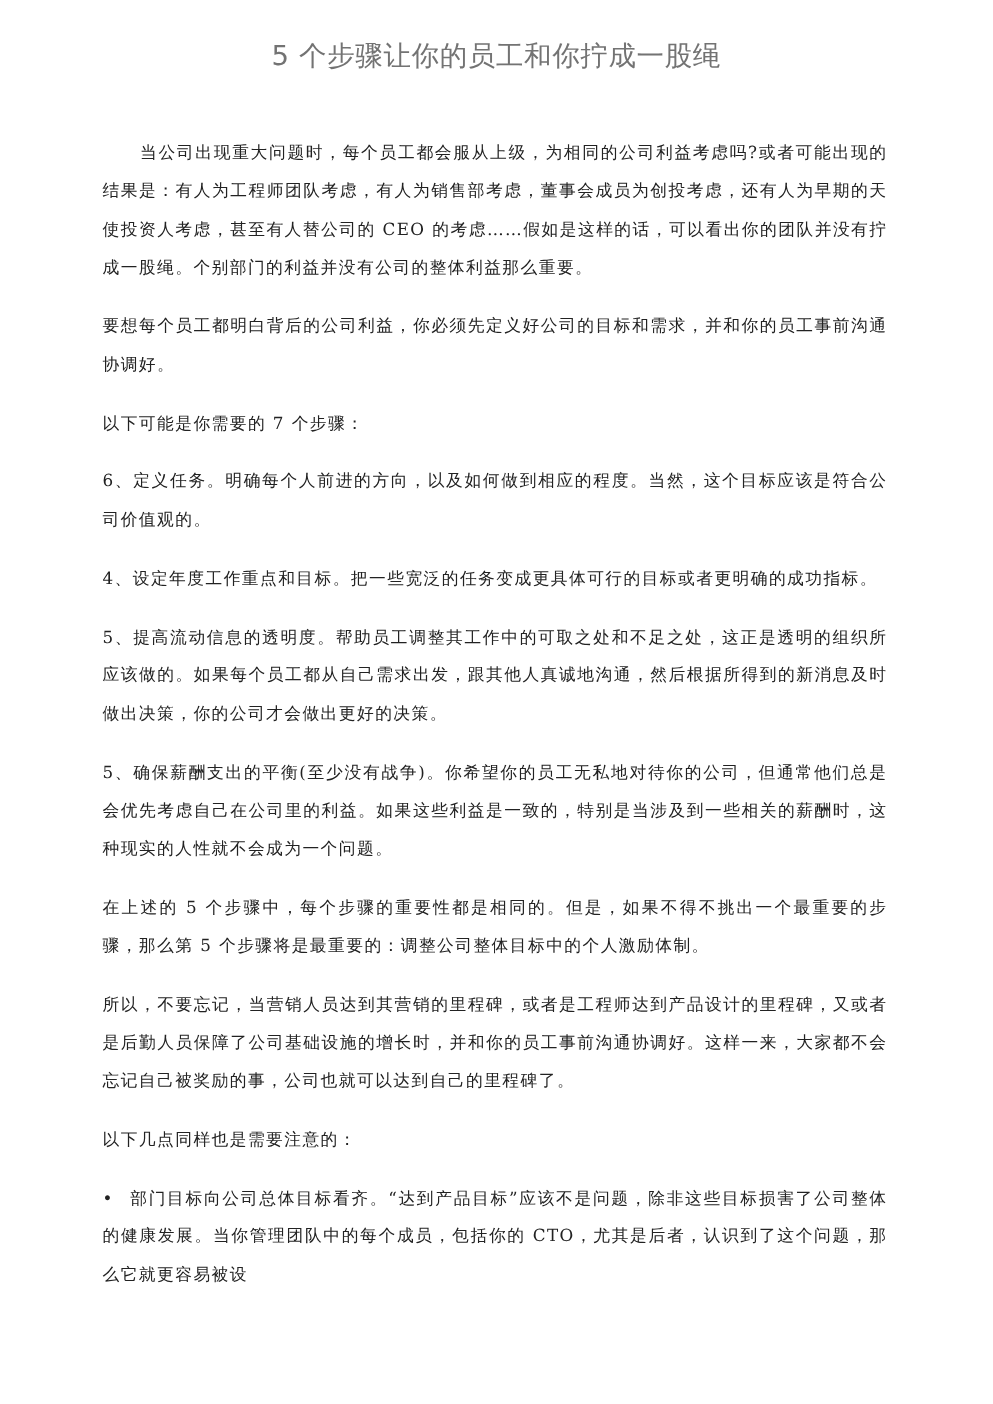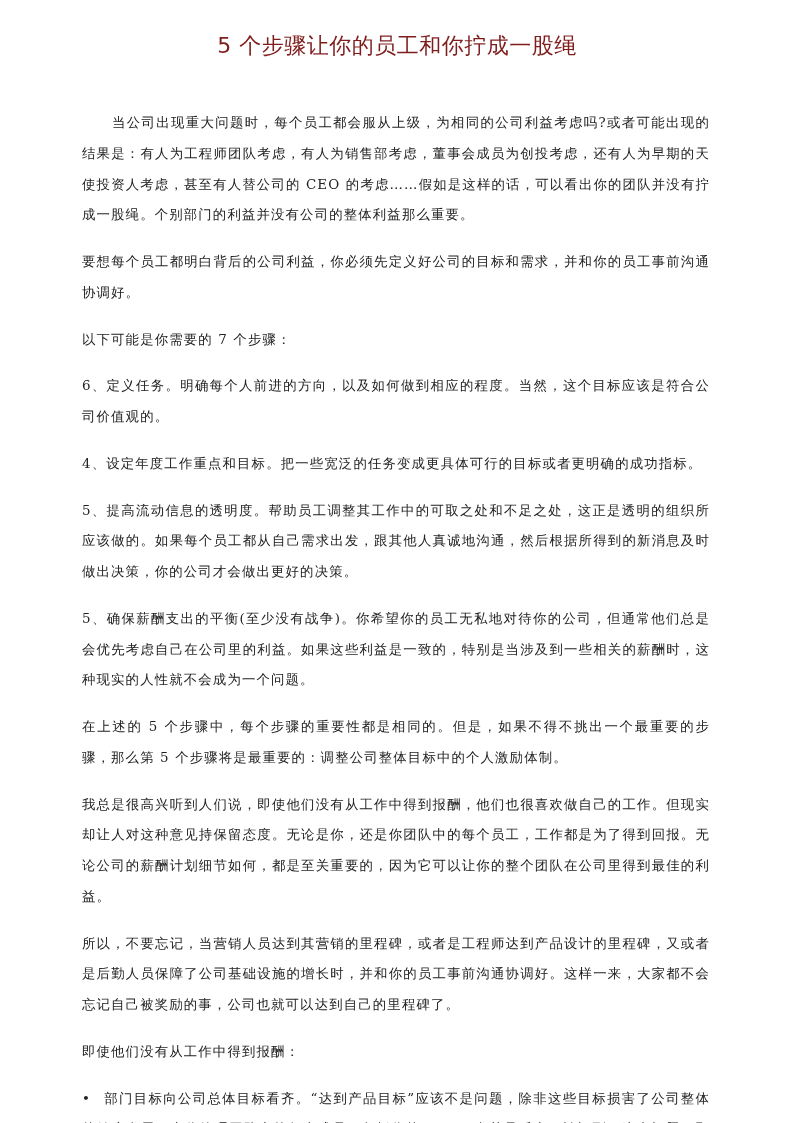--- a/index.html
+++ b/index.html
@@ -1,20 +1,20 @@
 <!DOCTYPE html>
 <html><head>
   <meta charset="utf-8">
   <style>
     html, body { margin: 0; padding: 0; background: #ffffff; }
     body { width: 794px; height: 1123px; overflow: hidden; position: relative; }
     .page { position: absolute; left: 0; top: 0; width: 794px; height: 1123px; background: #fff; }
     .title {
       position: absolute; left: 0; top: 30px; width: 794px; text-align: center;
-      font-family: "DejaVu Sans", sans-serif; font-size: 22px; color: #7f1d1d;
+      font-family: "DejaVu Sans", sans-serif; font-size: 22px; color: #737373;
       letter-spacing: 0.5px; line-height: 32px;
     }
     .body {
       position: absolute; left: 66px; top: 92px; width: 660px;
       font-family: "DejaVu Serif", serif; font-size: 13.4px; color: #222;
       line-height: 30.75px; letter-spacing: 1.15px;
     }
     .body p { margin: 16px; padding: 0; text-align: justify; text-align-last: left; }
     .body p.indent { text-indent: 30px; }
     .bullet-item { display: block; }
@@ -28,18 +28,17 @@
 
   <div class="body">
     <p class="indent">当公司出现重大问题时，每个员工都会服从上级，为相同的公司利益考虑吗?或者可能出现的结果是：有人为工程师团队考虑，有人为销售部考虑，董事会成员为创投考虑，还有人为早期的天使投资人考虑，甚至有人替公司的 CEO 的考虑……假如是这样的话，可以看出你的团队并没有拧成一股绳。个别部门的利益并没有公司的整体利益那么重要。</p>
     <p>要想每个员工都明白背后的公司利益，你必须先定义好公司的目标和需求，并和你的员工事前沟通协调好。</p>
     <p>以下可能是你需要的 7 个步骤：</p>
     <p>6、定义任务。明确每个人前进的方向，以及如何做到相应的程度。当然，这个目标应该是符合公司价值观的。</p>
     <p>4、设定年度工作重点和目标。把一些宽泛的任务变成更具体可行的目标或者更明确的成功指标。</p>
     <p>5、提高流动信息的透明度。帮助员工调整其工作中的可取之处和不足之处，这正是透明的组织所应该做的。如果每个员工都从自己需求出发，跟其他人真诚地沟通，然后根据所得到的新消息及时做出决策，你的公司才会做出更好的决策。</p>
     <p>5、确保薪酬支出的平衡(至少没有战争)。你希望你的员工无私地对待你的公司，但通常他们总是会优先考虑自己在公司里的利益。如果这些利益是一致的，特别是当涉及到一些相关的薪酬时，这种现实的人性就不会成为一个问题。</p>
     <p>在上述的 5 个步骤中，每个步骤的重要性都是相同的。但是，如果不得不挑出一个最重要的步骤，那么第 5 个步骤将是最重要的：调整公司整体目标中的个人激励体制。</p>
-    <p>我总是很高兴听到人们说，即使他们没有从工作中得到报酬，他们也很喜欢做自己的工作。但现实却让人对这种意见持保留态度。无论是你，还是你团队中的每个员工，工作都是为了得到回报。无论公司的薪酬计划细节如何，都是至关重要的，因为它可以让你的整个团队在公司里得到最佳的利益。</p>
     <p>所以，不要忘记，当营销人员达到其营销的里程碑，或者是工程师达到产品设计的里程碑，又或者是后勤人员保障了公司基础设施的增长时，并和你的员工事前沟通协调好。这样一来，大家都不会忘记自己被奖励的事，公司也就可以达到自己的里程碑了。</p>
-    <p>即使他们没有从工作中得到报酬：</p>
+    <p>以下几点同样也是需要注意的：</p>
     <p class="bullet-item"><span class="bullet-dot">•</span><span>部门目标向公司总体目标看齐。“达到产品目标”应该不是问题，除非这些目标损害了公司整体的健康发展。当你管理团队中的每个成员，包括你的 CTO，尤其是后者，认识到了这个问题，那么它就更容易被设</span></p>
   </div>
 </div>
 
 </body></html>

